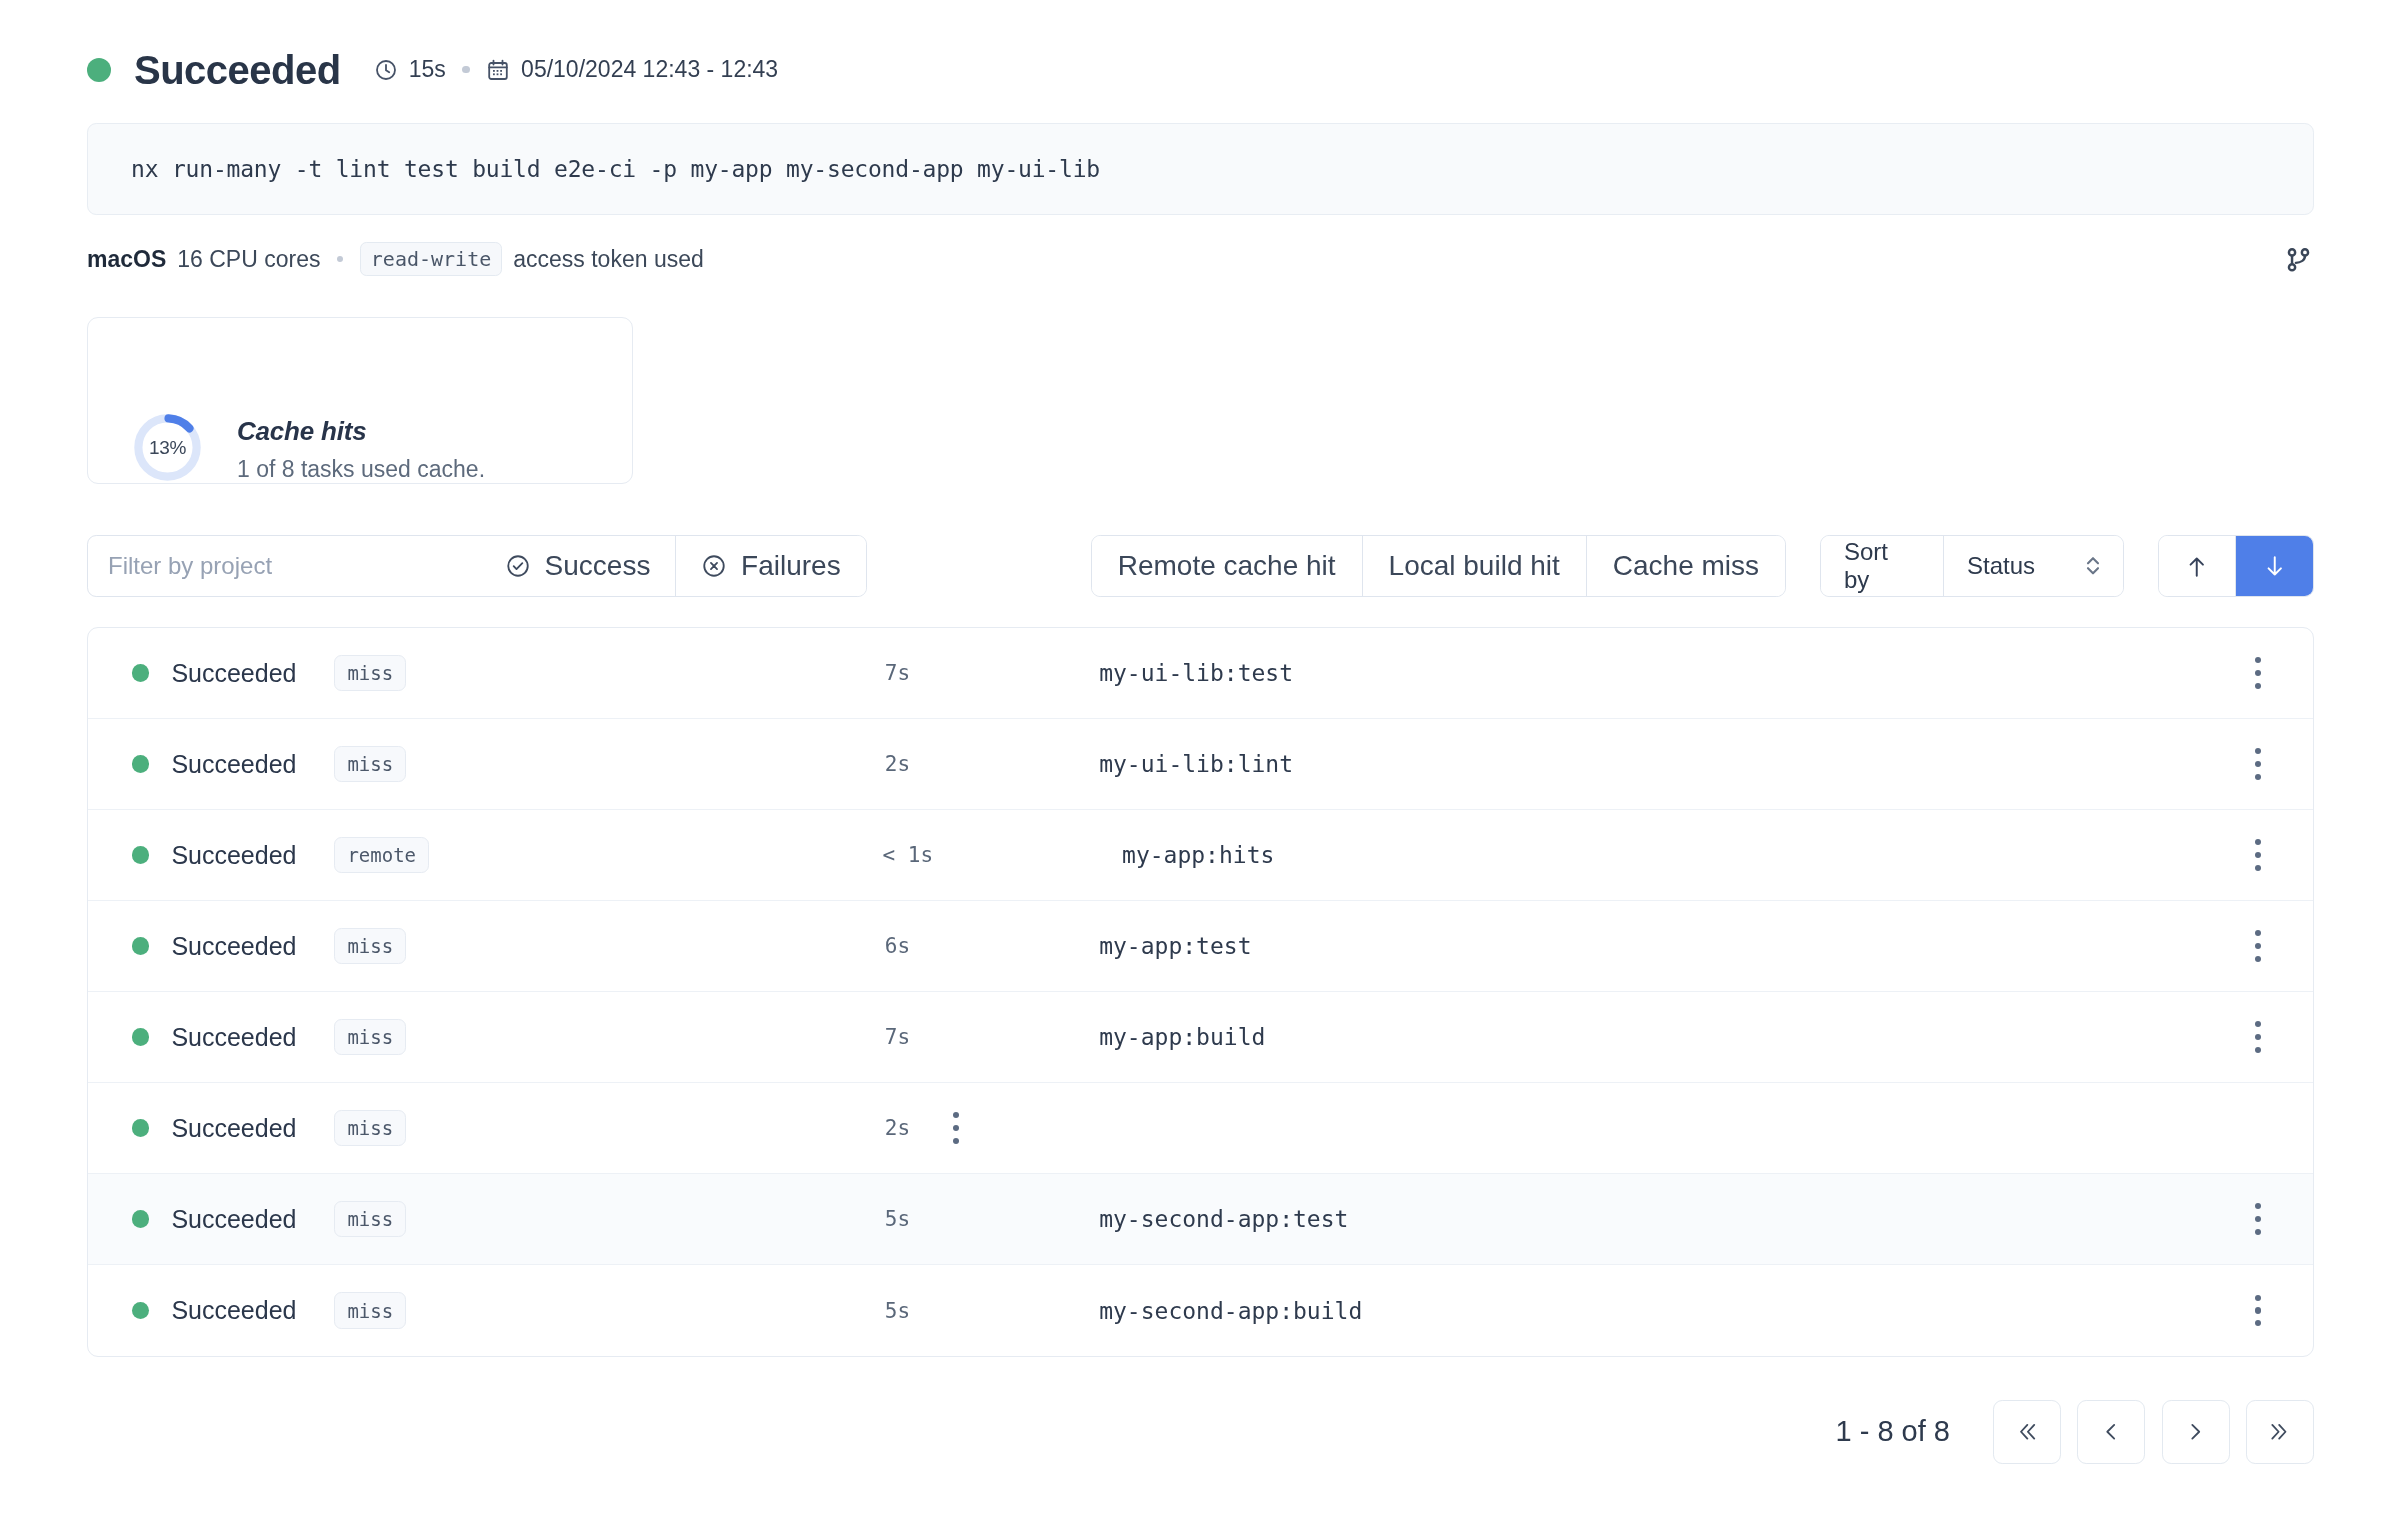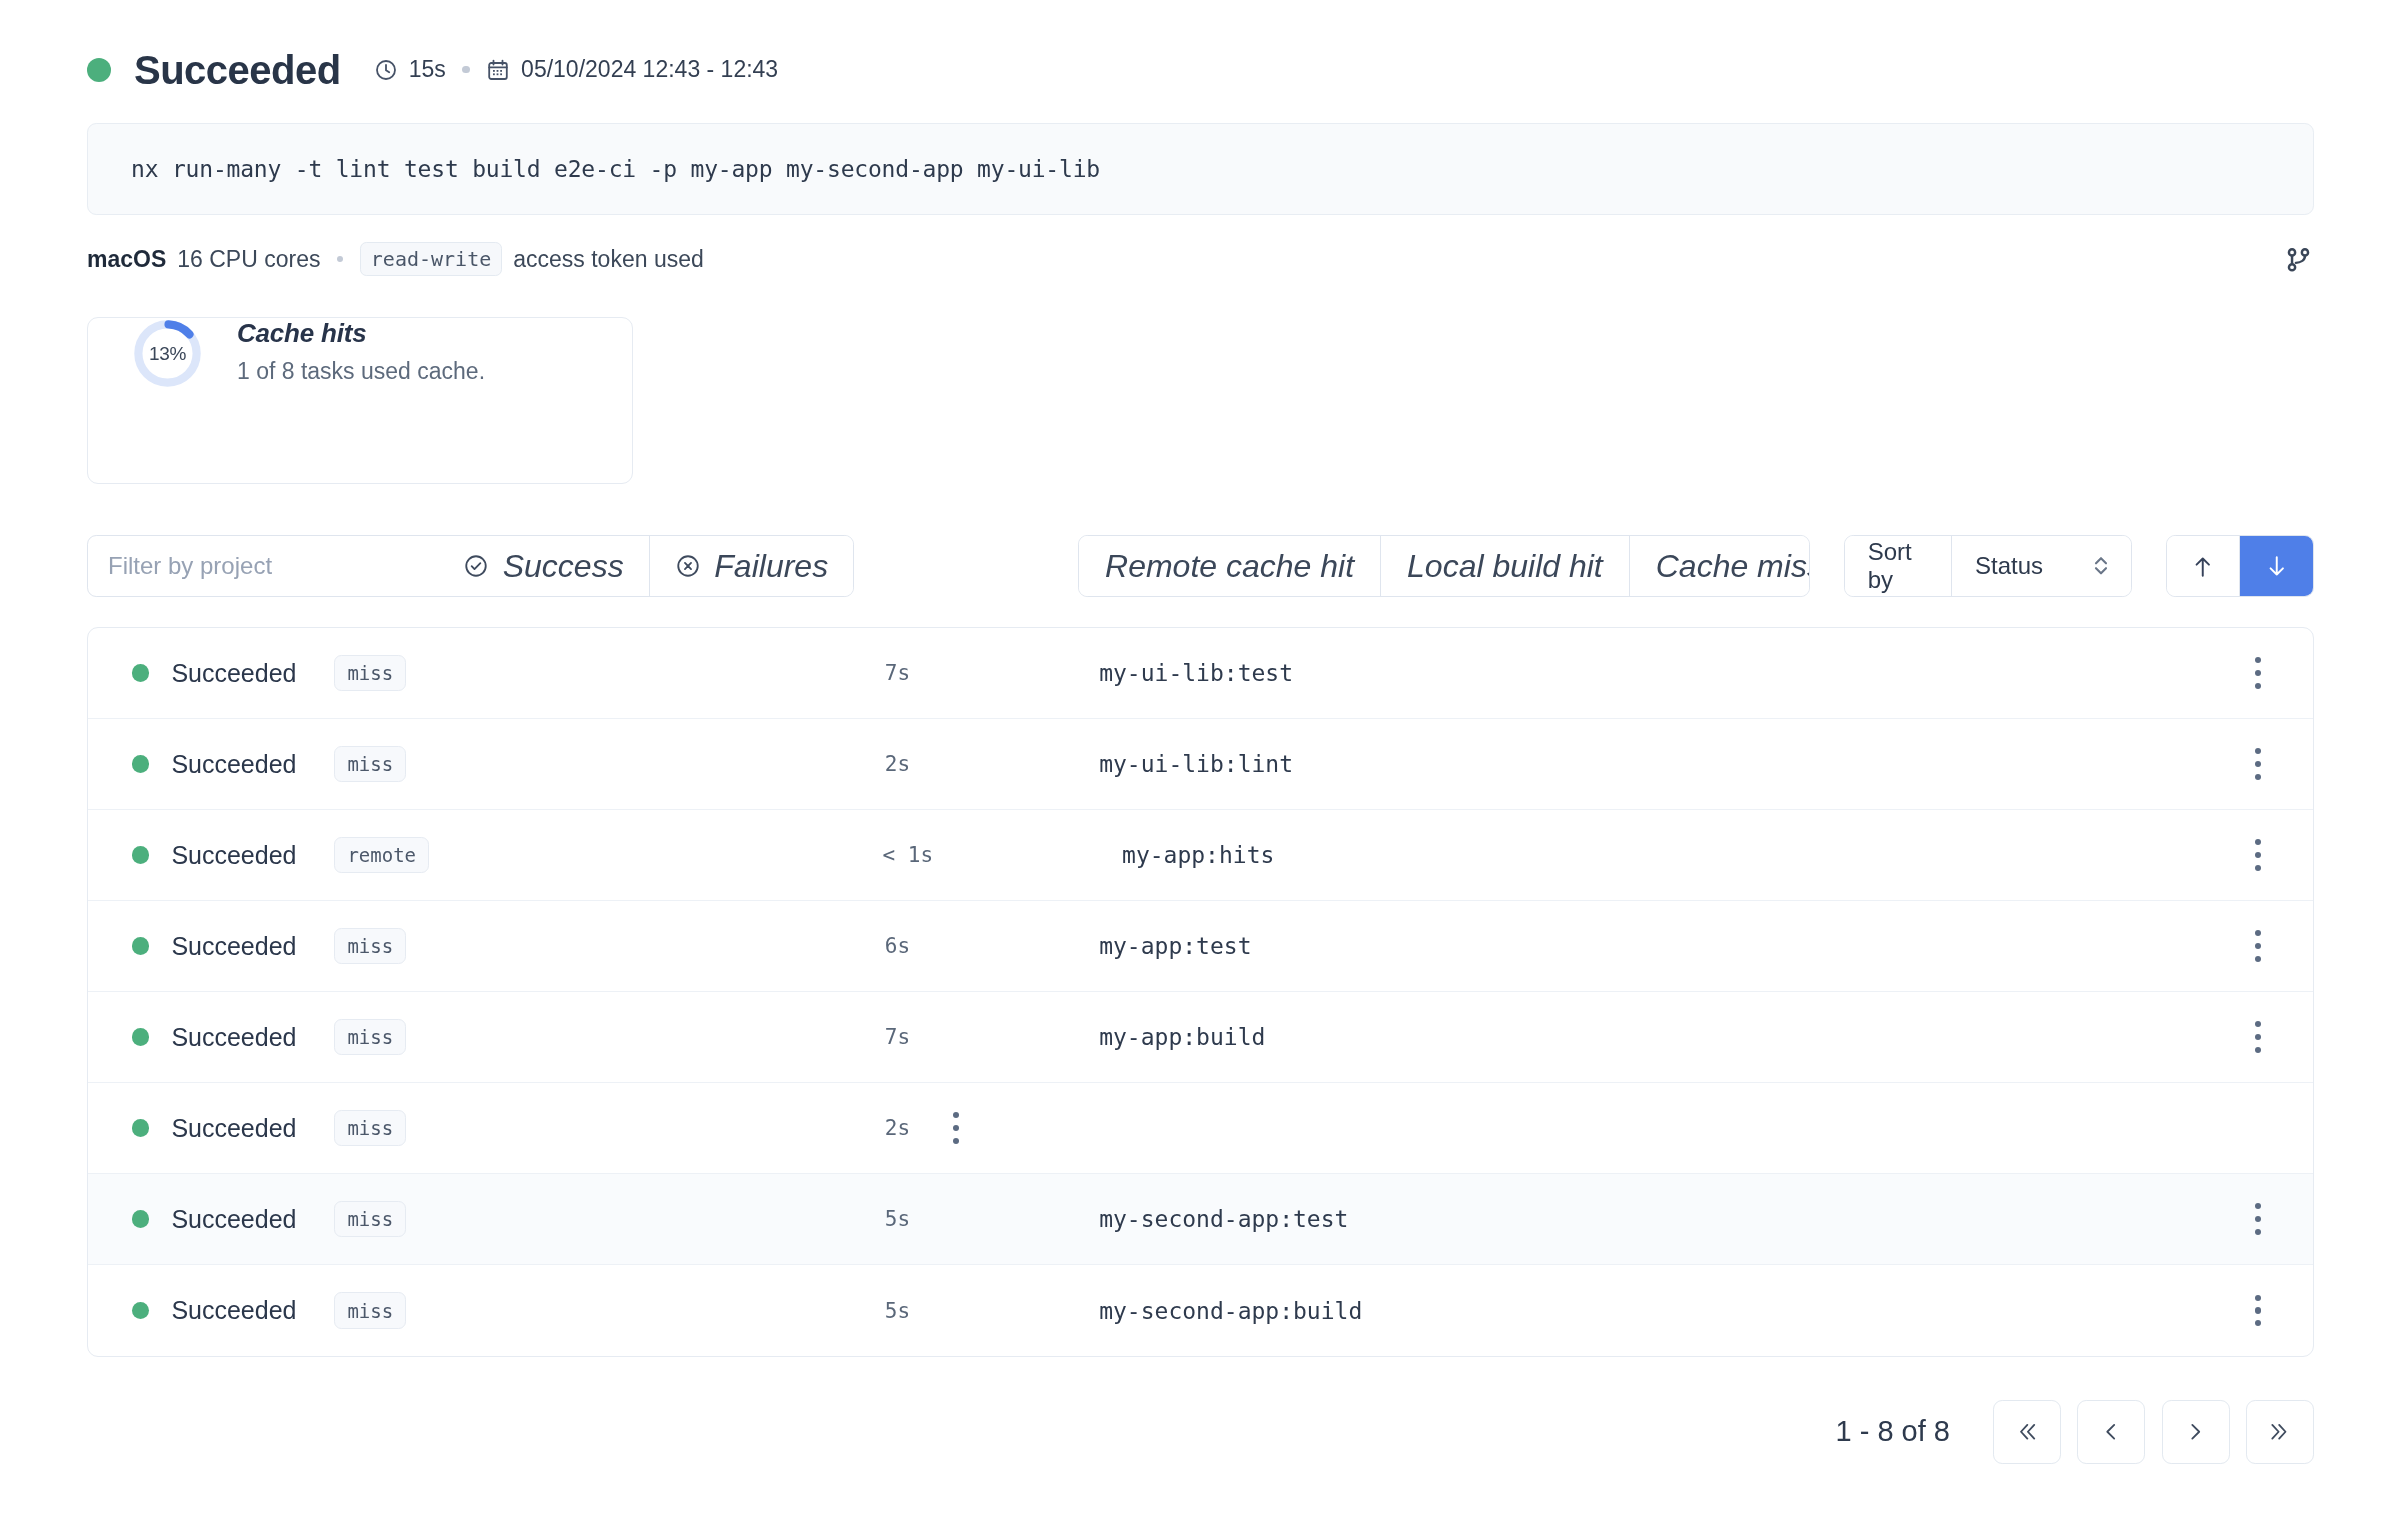--- a/index.html
+++ b/index.html
@@ -114,21 +114,21 @@
   .branch-icon-wrap { margin-left: auto; display: flex; align-items: center; }
 
   
   .cache-card {
     margin: 38px 0 0 87px;
     width: 546px;
     height: 167px;
     border: 0.9px solid #e6ebf2;
     border-radius: 11px;
     display: flex;
-    align-items: flex-start;
+    align-items: flex-end;
     padding-left: 44px;
     background: #fff;
   }
   .donut { position: relative; width: 71px; height: 71px; flex: none; }
   .donut svg { display: block; }
   .donut-label {
     position: absolute; inset: 0;
     display: flex; align-items: center; justify-content: center;
     font-size: 19px;
     color: #3b4759;
@@ -176,27 +176,26 @@
     font-family: "Liberation Sans", sans-serif;
     background: transparent;
   }
   .filter-input::placeholder { color: #97a2b4; }
 
   .seg-btn {
     display: flex;
     align-items: center;
     gap: 13.7px;
     padding: 0 25px;
-    font-size: 32px;
+    font-size: 28px;
     color: #3b4759;
     background: #fff;
     cursor: pointer;
     white-space: nowrap;
     user-select: none;
-    font-style: italic;
   }
   .seg-btn.plain { padding: 0 23px; }
 
   .cache-filter-group {
     margin-left: 224px;
   }
   .cache-filter-group .seg-btn { padding: 0 26px; }
 
   .sort-group { margin-left: 34px; }
   .sort-label {

